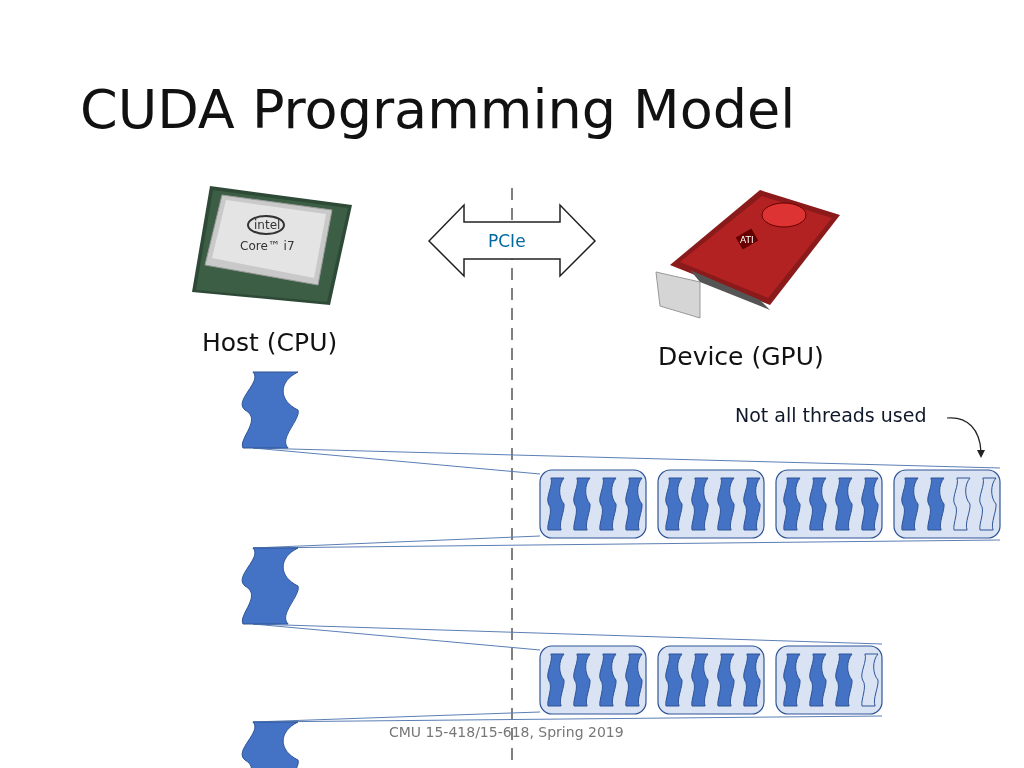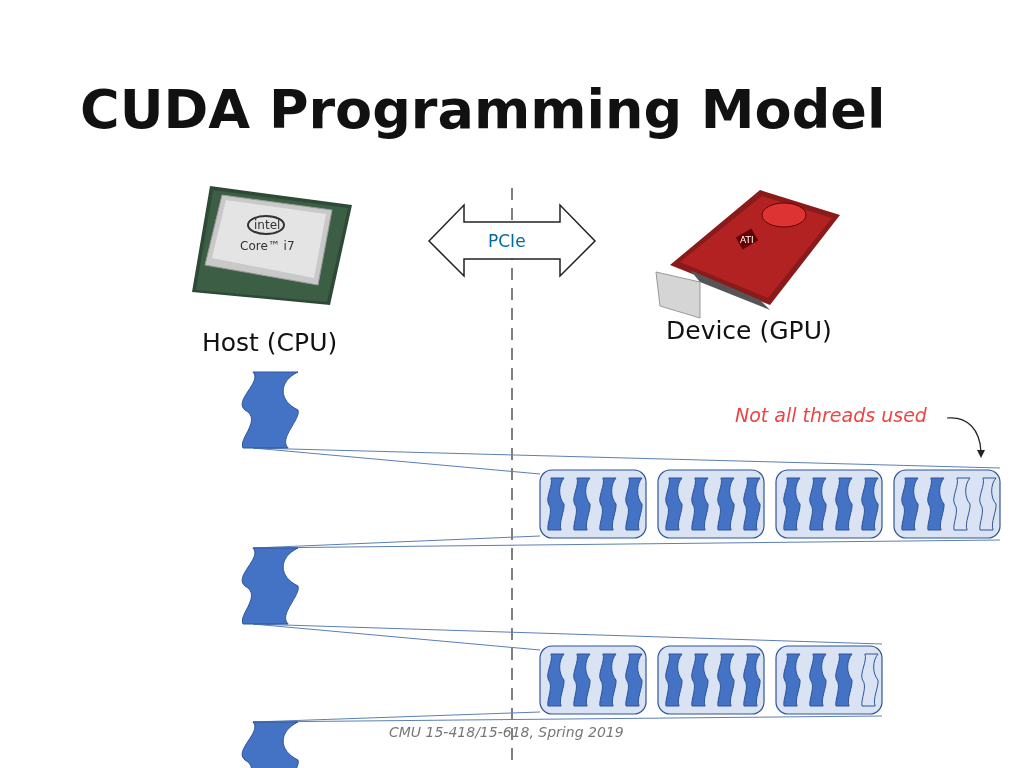--- a/index.html
+++ b/index.html
@@ -1,22 +1,22 @@
 <!DOCTYPE html>
 <html><head>
 <meta charset="utf-8">
 <style>
   html, body { margin: 0; padding: 0; }
   body { width: 1024px; height: 768px; background: #ffffff; position: relative; overflow: hidden;
          font-family: "DejaVu Sans", sans-serif; }
   .title { position: absolute; left: 80px; top: 78px; font-size: 54px; color: #111; letter-spacing: 0px;
-           font-family: "DejaVu Sans", sans-serif; font-weight: bold; }
+           font-family: "DejaVu Sans", sans-serif; font-weight: normal; }
   .label { position: absolute; font-size: 25px; color: #111; }
-  .annot { position: absolute; font-size: 19px; color: #ef4444; font-style: italic; }
-  .footer { position: absolute; left: 389px; top: 724px; font-size: 14px; color: #777; font-style: italic; }
+  .annot { position: absolute; font-size: 19px; color: #0f172a; }
+  .footer { position: absolute; left: 389px; top: 724px; font-size: 14px; color: #777; }
   svg.diagram { position: absolute; left: 0; top: 0; }
   .pcie-text { position: absolute; left: 488px; top: 231px; font-size: 17px; color: #0369a1; }
 </style>
 </head>
 <body>
 
 <div class="title">CUDA Programming Model</div>
 
 <svg class="diagram" width="1024" height="768">
 
@@ -96,15 +96,15 @@
       <path d="M838.88,654 L852,654 C846.24,660.5 846.24,673.5 852,680 C852.864,686.5 846.24,699.5 849.12,706 L836,706 C834.56,699.5 841.76,686.5 836.576,680 C833.12,673.5 841.76,660.5 838.88,654 Z" fill="#4472c4" stroke="#2f5597" stroke-width="1"></path>
       <path d="M864.88,654 L878,654 C872.24,660.5 872.24,673.5 878,680 C878.864,686.5 872.24,699.5 875.12,706 L862,706 C860.56,699.5 867.76,686.5 862.576,680 C859.12,673.5 867.76,660.5 864.88,654 Z" fill="#dae3f3" stroke="#2f5597" stroke-width="1"></path>
     </g>
 
   <path d="M947,418 C968,416 980,430 981,452" fill="none" stroke="#222" stroke-width="1.2"></path>
   <polygon points="977,450 985,450 981,458" fill="#222"></polygon>
 </svg>
 
 <div class="pcie-text">PCIe</div>
 <div class="label" style="left:202px; top:328px;">Host (CPU)</div>
-<div class="label" style="left:658px; top:316px;margin-left:8px;">Device (GPU)</div>
+<div class="label" style="left:658px; top:342px;">Device (GPU)</div>
 <div class="annot" style="left:735px; top:404px;">Not all threads used</div>
 <div class="footer">CMU 15-418/15-618, Spring 2019</div>
 
 </body></html>

